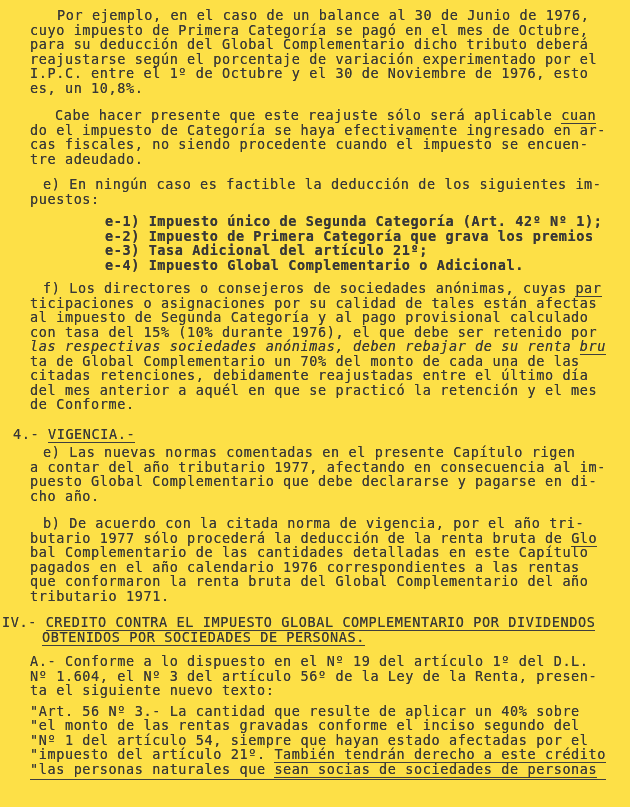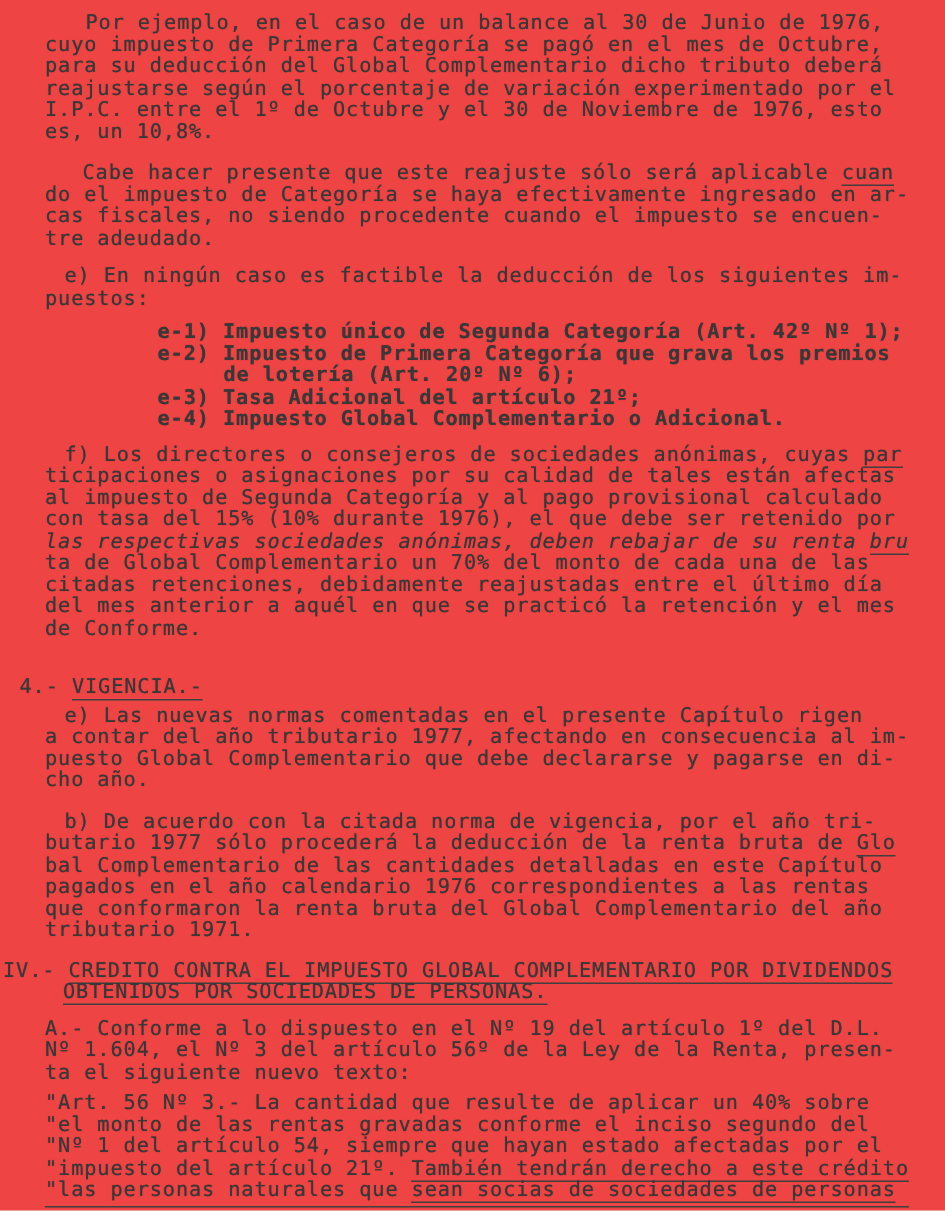--- a/index.html
+++ b/index.html
@@ -24,21 +24,21 @@
     text-shadow: 0 0 0.6px rgba(50,50,50,0.75);
   }
   .block { white-space: nowrap; }
   .line  { white-space: pre; }
   .u     { border-bottom: 1.5px solid #3f3f3f; }
   .rule  { border-bottom: 1.6px solid #3f3f3f; height: 2px; }
 </style>
 </head>
 <body>
 
-<div class="page" style="background: #ef4444; color: rgb(56, 56, 56);">
+<div class="page" style="background: #fde047; color: rgb(56, 56, 56);">
     <div class="block" style="margin-top: 0px;">
       <div class="line" style="margin-left: 57px;"><span>Por ejemplo, en el caso de un balance al 30 de Junio de 1976,</span></div>
       <div class="line" style="margin-left: 30px;"><span>cuyo impuesto de Primera Categoría se pagó en el mes de Octubre,</span></div>
       <div class="line" style="margin-left: 30px;"><span>para su deducción del Global Complementario dicho tributo deberá</span></div>
       <div class="line" style="margin-left: 30px;"><span>reajustarse según el porcentaje de variación experimentado por el</span></div>
       <div class="line" style="margin-left: 30px;"><span>I.P.C. entre el 1º de Octubre y el 30 de Noviembre de 1976, esto</span></div>
       <div class="line" style="margin-left: 30px;"><span>es, un 10,8%.</span></div>
     </div>
     <div class="block" style="margin-top: 13px;">
       <div class="line" style="margin-left: 55px;"><span>Cabe hacer presente que este reajuste sólo será aplicable </span><span class="u">cuan</span></div>
@@ -46,36 +46,35 @@
       <div class="line" style="margin-left: 30px;"><span>cas fiscales, no siendo procedente cuando el impuesto se encuen-</span></div>
       <div class="line" style="margin-left: 30px;"><span>tre adeudado.</span></div>
     </div>
     <div class="block" style="margin-top: 11px;">
       <div class="line" style="margin-left: 43px;"><span>e) En ningún caso es factible la deducción de los siguientes im-</span></div>
       <div class="line" style="margin-left: 30px;"><span>puestos:</span></div>
     </div>
     <div class="block" style="margin-top: 8px; font-weight: bold;">
       <div class="line" style="margin-left: 105px;"><span>e-1) Impuesto único de Segunda Categoría (Art. 42º Nº 1);</span></div>
       <div class="line" style="margin-left: 105px;"><span>e-2) Impuesto de Primera Categoría que grava los premios</span></div>
-      <div class="line" style="margin-left: 149px;"><span>de lotería (Art. 20º Nº 6);</span></div>
       <div class="line" style="margin-left: 105px;"><span>e-3) Tasa Adicional del artículo 21º;</span></div>
       <div class="line" style="margin-left: 105px;"><span>e-4) Impuesto Global Complementario o Adicional.</span></div>
     </div>
     <div class="block" style="margin-top: 9px;">
       <div class="line" style="margin-left: 43px;"><span>f) Los directores o consejeros de sociedades anónimas, cuyas </span><span class="u">par</span></div>
       <div class="line" style="margin-left: 30px;"><span>ticipaciones o asignaciones por su calidad de tales están afectas</span></div>
       <div class="line" style="margin-left: 30px;"><span>al impuesto de Segunda Categoría y al pago provisional calculado</span></div>
       <div class="line" style="margin-left: 30px;"><span>con tasa del 15% (10% durante 1976), el que debe ser retenido por</span></div>
       <div class="line" style="margin-left: 30px; font-style: italic;"><span>las respectivas sociedades anónimas, deben rebajar de su renta </span><span class="u">bru</span></div>
       <div class="line" style="margin-left: 30px;"><span>ta de Global Complementario un 70% del monto de cada una de las</span></div>
       <div class="line" style="margin-left: 30px;"><span>citadas retenciones, debidamente reajustadas entre el último día</span></div>
       <div class="line" style="margin-left: 30px;"><span>del mes anterior a aquél en que se practicó la retención y el mes</span></div>
       <div class="line" style="margin-left: 30px;"><span>de Conforme.</span></div>
     </div>
-    <div class="block" style="margin-top: 25px;">
+    <div class="block" style="margin-top: 15px;">
       <div class="line" style="margin-left: 13px;"><span>4.- </span><span class="u">VIGENCIA.-</span></div>
     </div>
     <div class="block" style="margin-top: 4px;">
       <div class="line" style="margin-left: 43px;"><span>e) Las nuevas normas comentadas en el presente Capítulo rigen</span></div>
       <div class="line" style="margin-left: 30px;"><span>a contar del año tributario 1977, afectando en consecuencia al im-</span></div>
       <div class="line" style="margin-left: 30px;"><span>puesto Global Complementario que debe declararse y pagarse en di-</span></div>
       <div class="line" style="margin-left: 30px;"><span>cho año.</span></div>
     </div>
     <div class="block" style="margin-top: 13px;">
       <div class="line" style="margin-left: 43px;"><span>b) De acuerdo con la citada norma de vigencia, por el año tri-</span></div>

